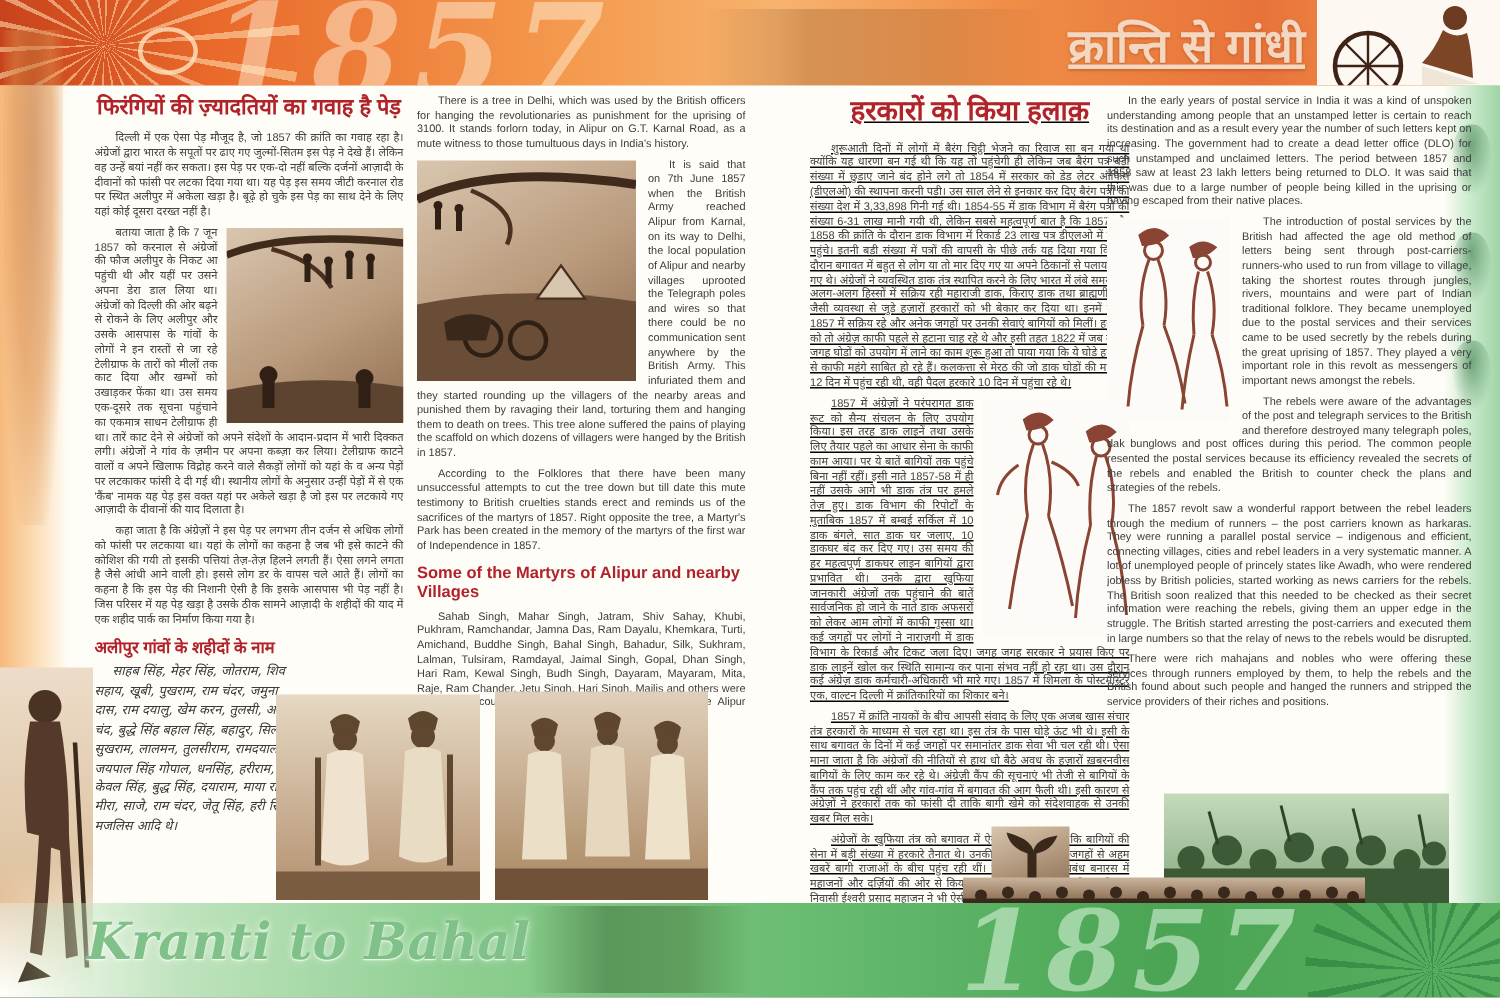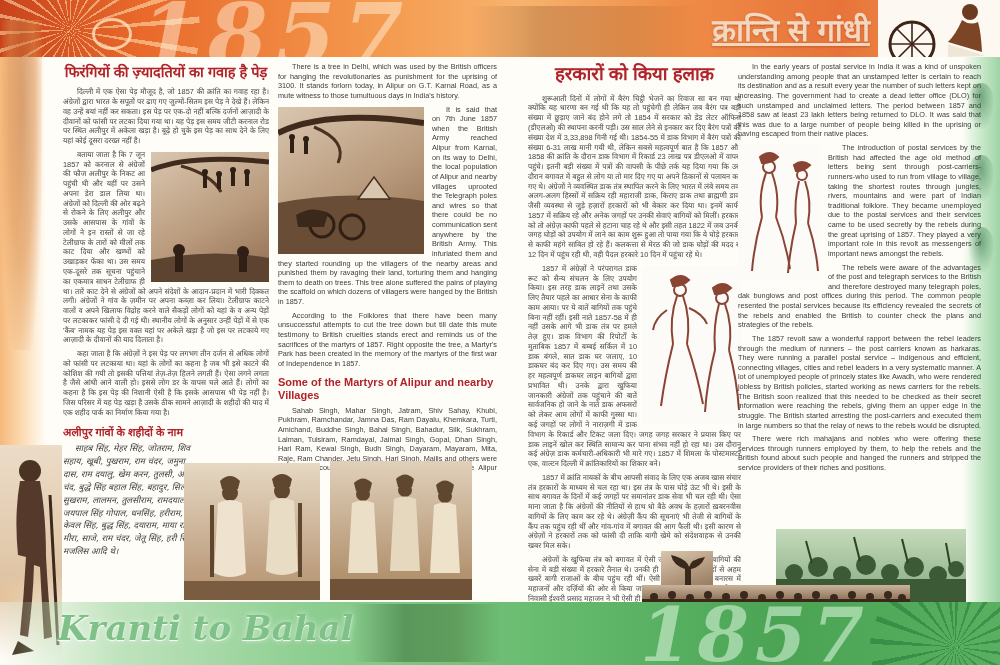--- a/index.html
+++ b/index.html
@@ -46,21 +46,21 @@
     background:repeating-conic-gradient(rgba(30,110,50,.45) 0deg 4deg,rgba(80,180,100,0) 4deg 16deg);}
   .strip-green{position:absolute;left:352px;top:2px;width:150px;height:58px;opacity:.55;
     background:linear-gradient(90deg,rgba(30,80,30,0),rgba(45,90,40,.8) 35%,rgba(60,100,45,.7) 70%,rgba(30,80,30,0));}
   .strip-sepia{position:absolute;left:642px;top:585px;width:268px;height:19px;
     background:linear-gradient(180deg,#c9b49b,#7e6047);overflow:hidden;}
 
   
   .col{position:absolute;top:62px;height:540px;overflow:hidden;margin-left:16px;}
   .col1{left:47px;width:206px;}
   .col2{left:262px;width:219px;}
-  .col3{left:512px;width:213px;}
+  .col3{left:524px;width:213px;text-decoration:underline;}
   .col4{left:722px;width:243px;}
   h2{margin:2px 0 7px;text-align:center;color:#b0232a;line-height:1.12;}
   .col1 h2{font-size:14.5px;}
   .col2 h2{font-size:16px;}
   .col3 h2{font-size:18.5px;margin-bottom:9px;}
   .col4 h2{font-size:16.5px;}
   h3{margin:8px 0 4px;text-align:left;color:#b0232a;font-size:11px;line-height:1.15;}
   .col p{margin:0 0 4px;font-size:7.3px;line-height:1.32;text-align:justify;color:#3c3c3c;text-indent:14px;}
   .col3 p,.col1 p{font-size:7.4px;color:#444;}
   .names-hi{width:134px;font-size:8.6px;line-height:1.5;font-style:italic;color:#3a3a3a;

